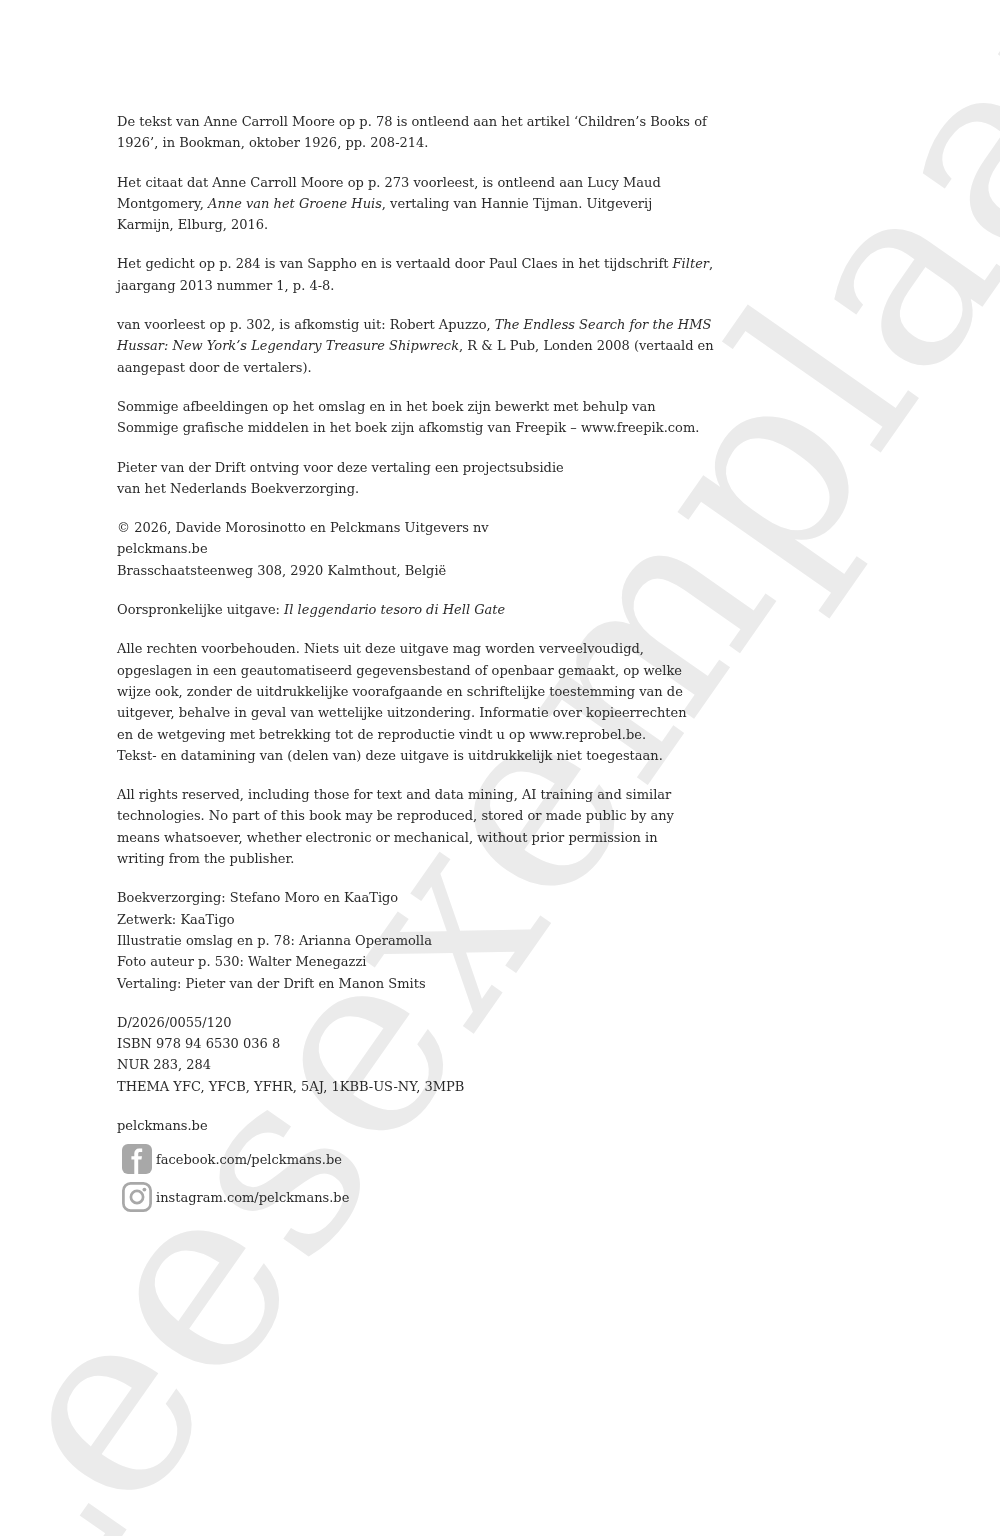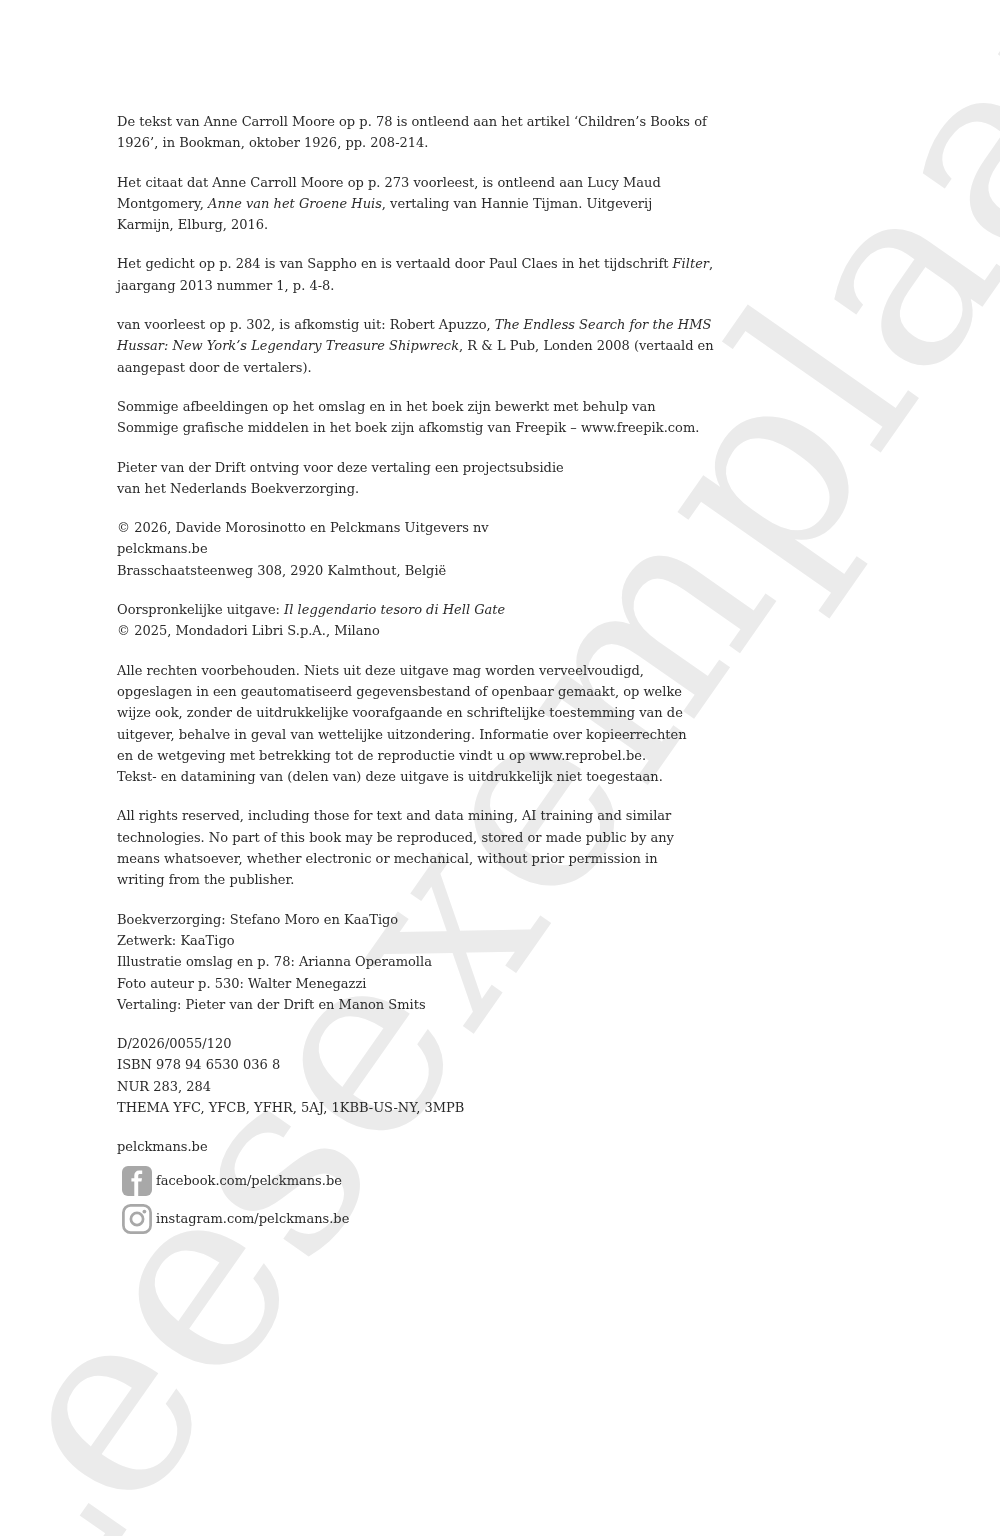--- a/index.html
+++ b/index.html
@@ -86,21 +86,20 @@
           <div class="line"><span>Pieter van der Drift ontving voor deze vertaling een projectsubsidie</span></div>
           <div class="line"><span>van het Nederlands Boekverzorging.</span></div>
         </div>
         <div class="para">
           <div class="line"><span>© 2026, Davide Morosinotto en Pelckmans Uitgevers nv</span></div>
           <div class="line"><span>pelckmans.be</span></div>
           <div class="line"><span>Brasschaatsteenweg 308, 2920 Kalmthout, België</span></div>
         </div>
         <div class="para">
           <div class="line"><span>Oorspronkelijke uitgave: </span><em>Il leggendario tesoro di Hell Gate</em></div>
-          <div class="line"><span>© 2025, Mondadori Libri S.p.A., Milano</span></div>
         </div>
         <div class="para">
           <div class="line"><span>Alle rechten voorbehouden. Niets uit deze uitgave mag worden verveelvoudigd,</span></div>
           <div class="line"><span>opgeslagen in een geautomatiseerd gegevensbestand of openbaar gemaakt, op welke</span></div>
           <div class="line"><span>wijze ook, zonder de uitdrukkelijke voorafgaande en schriftelijke toestemming van de</span></div>
           <div class="line"><span>uitgever, behalve in geval van wettelijke uitzondering. Informatie over kopieerrechten</span></div>
           <div class="line"><span>en de wetgeving met betrekking tot de reproductie vindt u op www.reprobel.be.</span></div>
           <div class="line"><span>Tekst- en datamining van (delen van) deze uitgave is uitdrukkelijk niet toegestaan.</span></div>
         </div>
         <div class="para">

